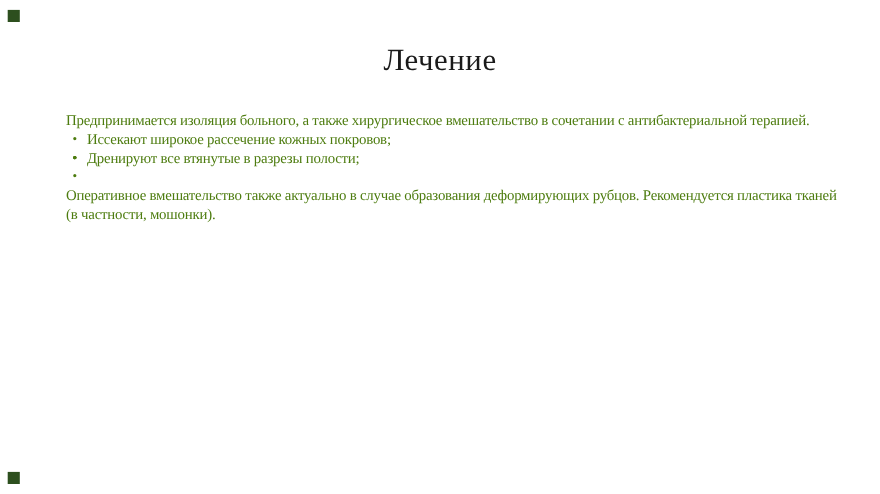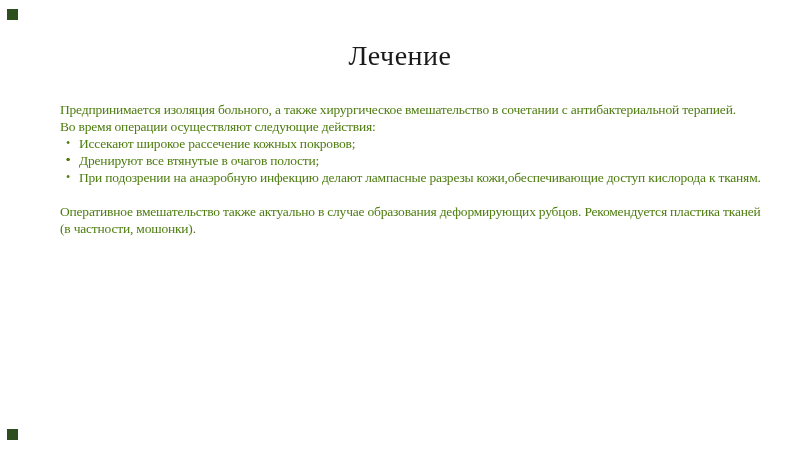--- a/index.html
+++ b/index.html
@@ -67,21 +67,20 @@
 
 <div class="slide">
   <div class="corner top" style="background: rgb(45, 79, 30);"></div>
   <div class="corner bottom" style="background: rgb(45, 79, 30);"></div>
 
   <h1 class="title">Лечение</h1>
 
   <div class="content">
     <p class="p-intro">Предпринимается изоляция больного, а также хирургическое вмешательство в сочетании с антибактериальной терапией.</p>
 
-    <p class="p-lead">Во время операции осуществляют следующие действия:</p>
 
     <ul class="bullets">
 
         <li>
           <span class="marker">•</span>
           <span>Иссекают широкое рассечение кожных покровов;</span>
         </li>
 
         <li>
           <span class="marker">•</span>
@@ -90,24 +89,23 @@
         <li>
           <span class="marker">•</span>
         </li>
 
         <li>
           <span class="marker">•</span>
         </li>
 
         <li>
           <span class="marker">•</span>
-          <span>Дренируют все втянутые в очагов полости;</span>
+          <span>Дренируют все втянутые в разрезы полости;</span>
         </li>
 
         <li>
           <span class="marker">•</span>
-          <span>При подозрении на анаэробную инфекцию делают лампасные разрезы кожи,обеспечивающие доступ кислорода к тканям.</span>
         </li>
       </ul>
 
     <p>Оперативное вмешательство также актуально в случае образования деформирующих рубцов. Рекомендуется пластика тканей (в частности, мошонки).</p>
   </div>
 </div>
 
 </body></html>

